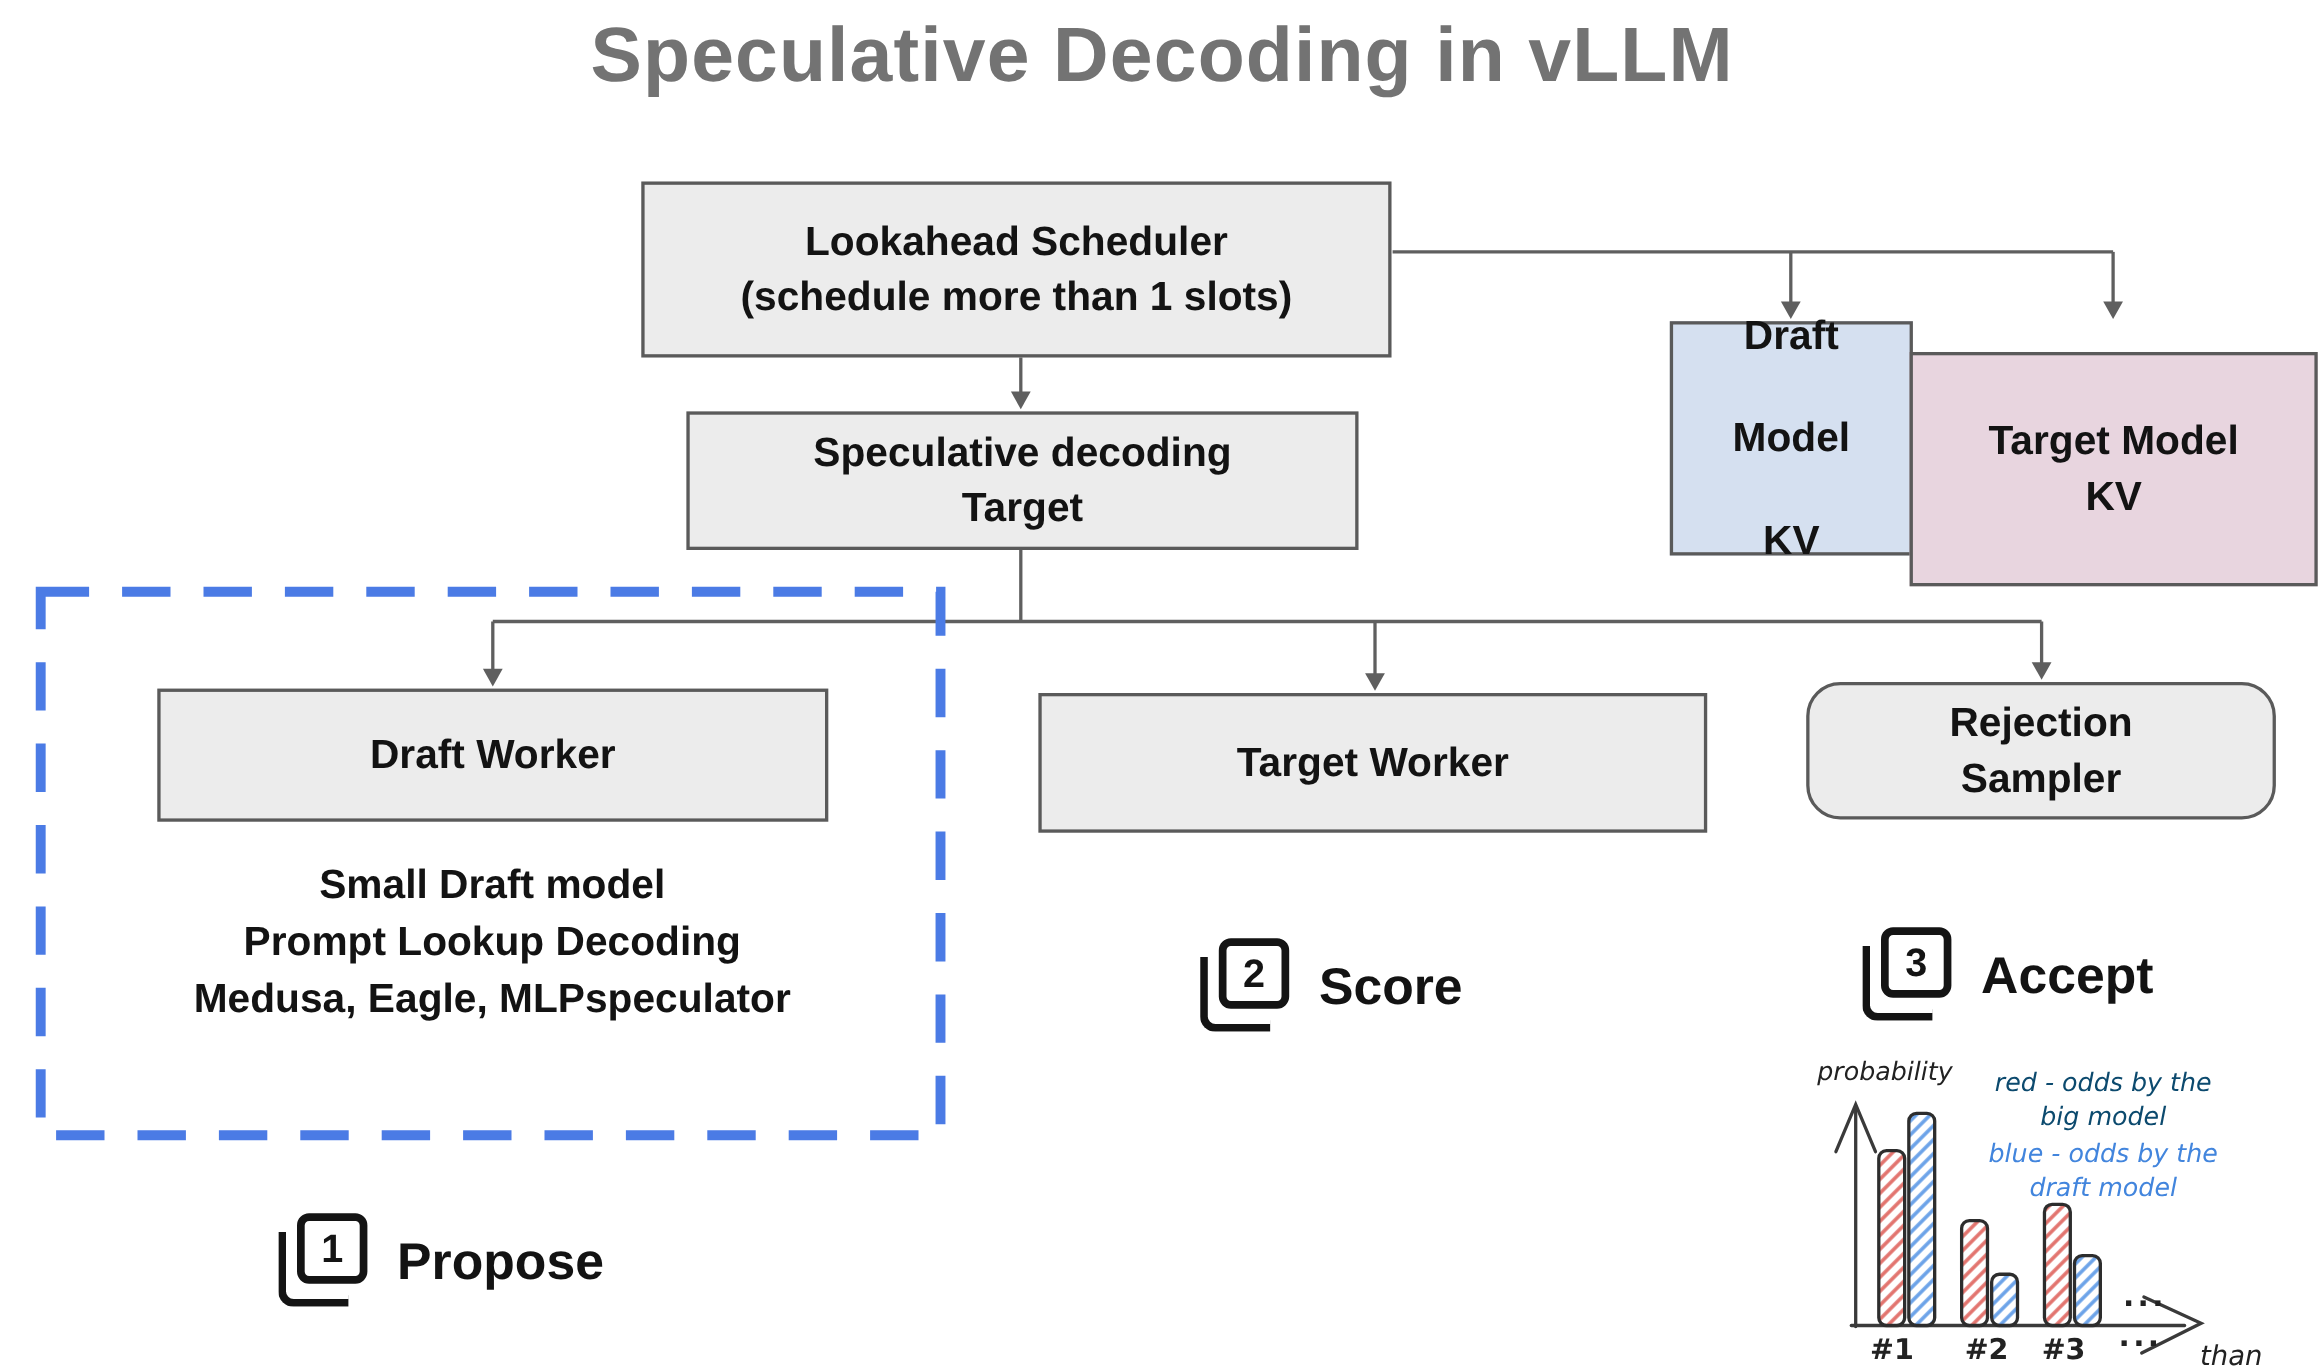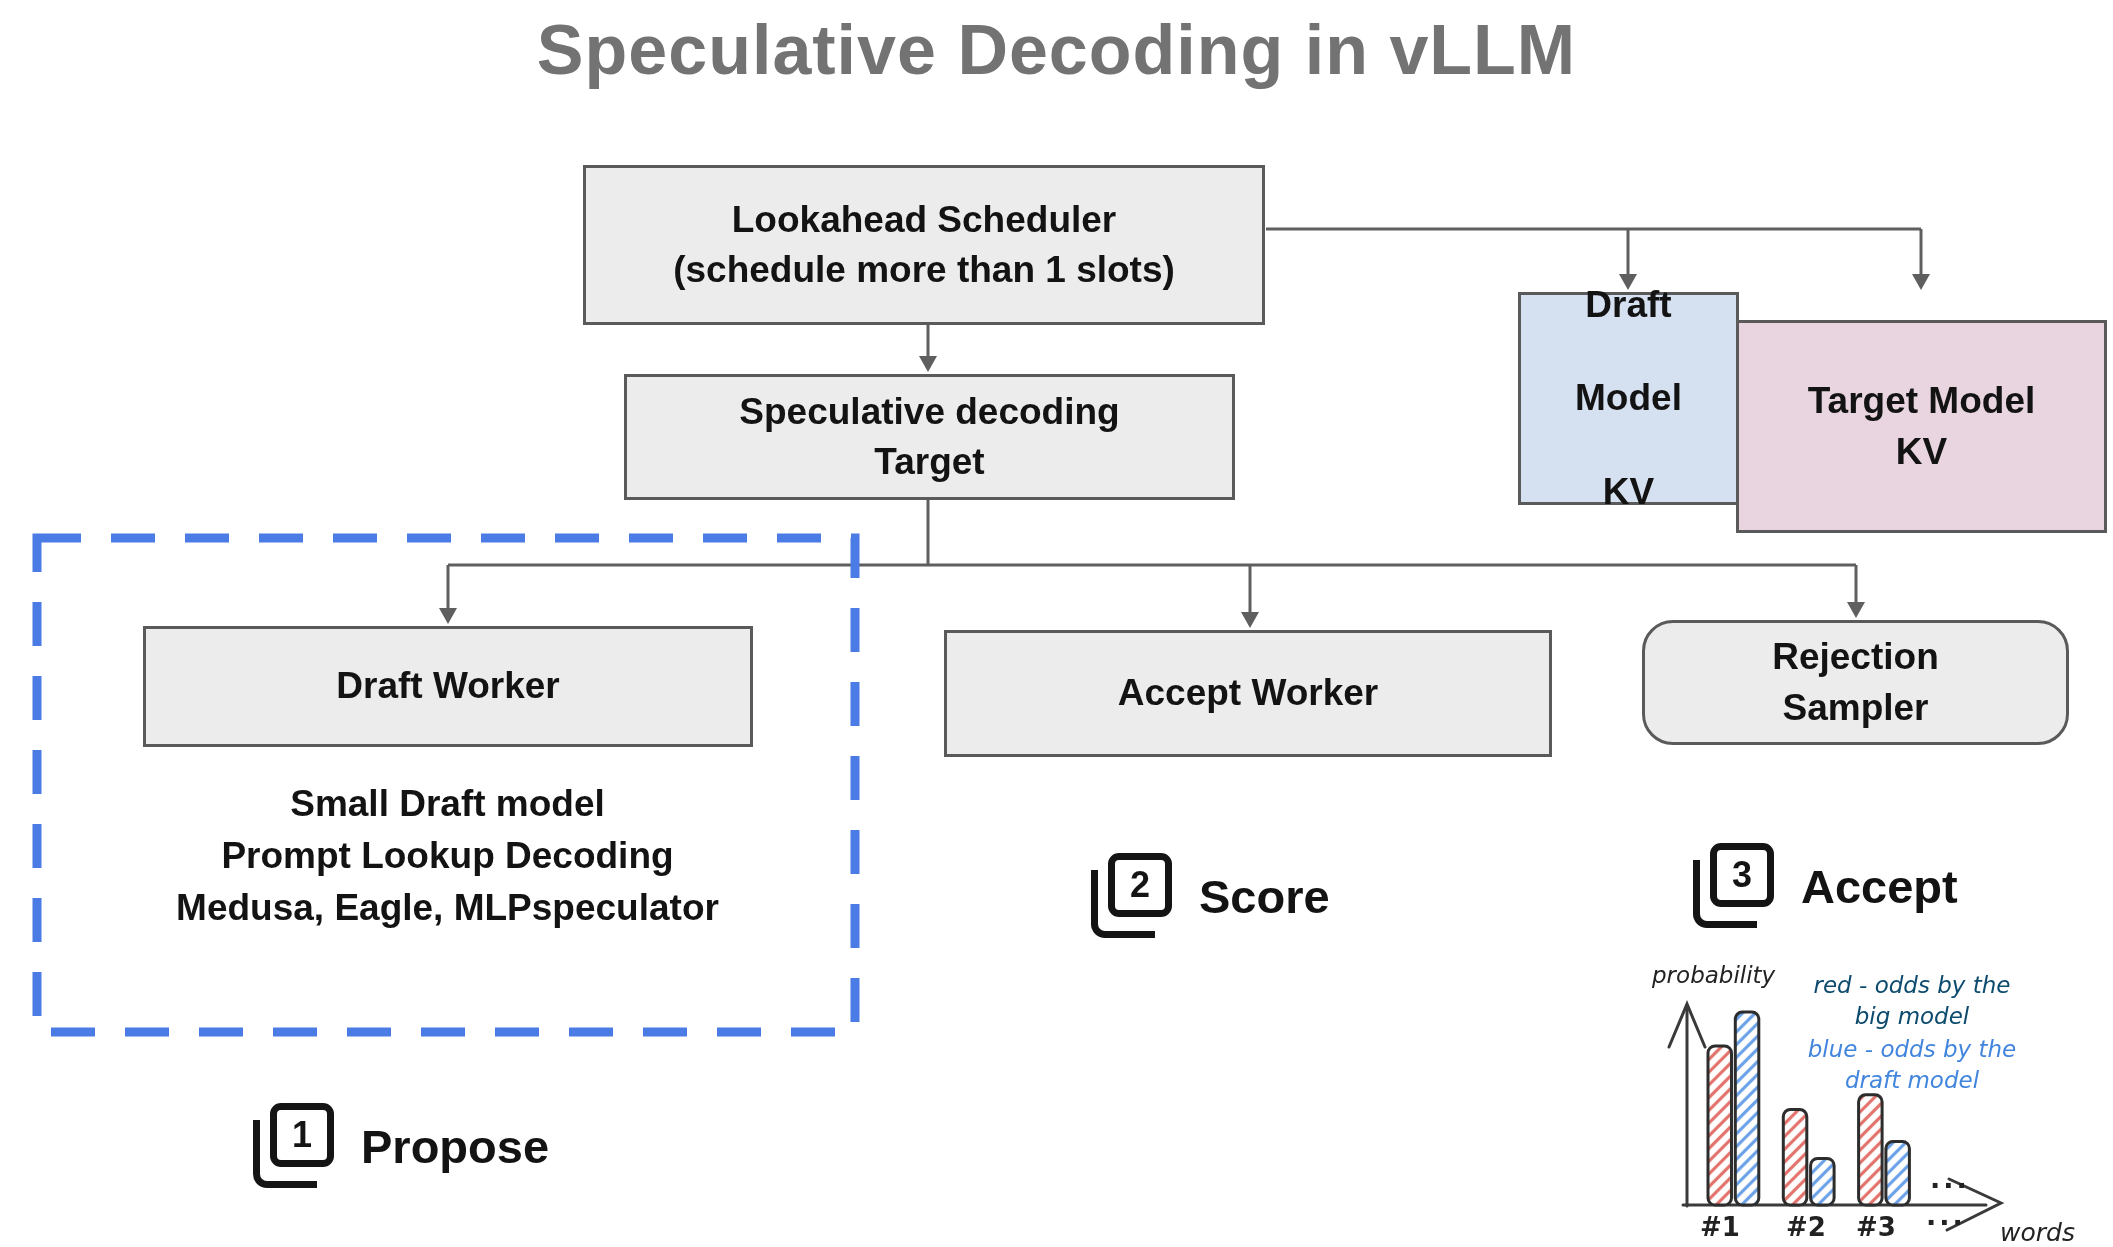--- a/index.html
+++ b/index.html
@@ -125,21 +125,21 @@
   <div class="node kv-pink" style="left:1736px;top:292px;width:371px;height:213px;margin-top:28px;">
     <div>Target Model</div>
     <div>KV</div>
   </div>
 
   <div class="node" style="left:143px;top:626px;width:610px;height:121px;">
     <div>Draft Worker</div>
   </div>
 
   <div class="node" style="left:944px;top:630px;width:608px;height:127px;">
-    <div>Accept Worker</div>
+    <div>Target Worker</div>
   </div>
 
   <div class="node" style="left:1642px;top:620px;width:427px;height:125px;border-radius:31px;">
     <div>Rejection</div>
     <div>Sampler</div>
   </div>
 
   <div class="methods">
     <div>Small Draft model</div>
     <div>Prompt Lookup Decoding</div>
@@ -164,21 +164,21 @@
 
   <div class="step" style="left:1693px;top:843px;">
     <span class="step-icon">
       <span class="back"></span>
       <span class="front">3</span>
     </span>
     <span class="step-label">Accept</span>
   </div>
 
   <div class="hand axis-label" style="left:1652px;top:962px;">probability</div>
-  <div class="hand axis-label" style="left:2000px;top:1218px;font-size:25px;">words</div>
+  <div class="hand axis-label" style="left:2000px;top:1218px;font-size:25px;">than</div>
 
   <div class="legend red" style="left: 1782px; top: 970px; color: #0c4a6e;">
     <div>red - odds by the</div>
     <div>big model</div>
   </div>
   <div class="legend blue" style="left: 1782px; top: 1034px; color: rgb(66, 133, 221);">
     <div>blue - odds by the</div>
     <div>draft model</div>
   </div>
 

